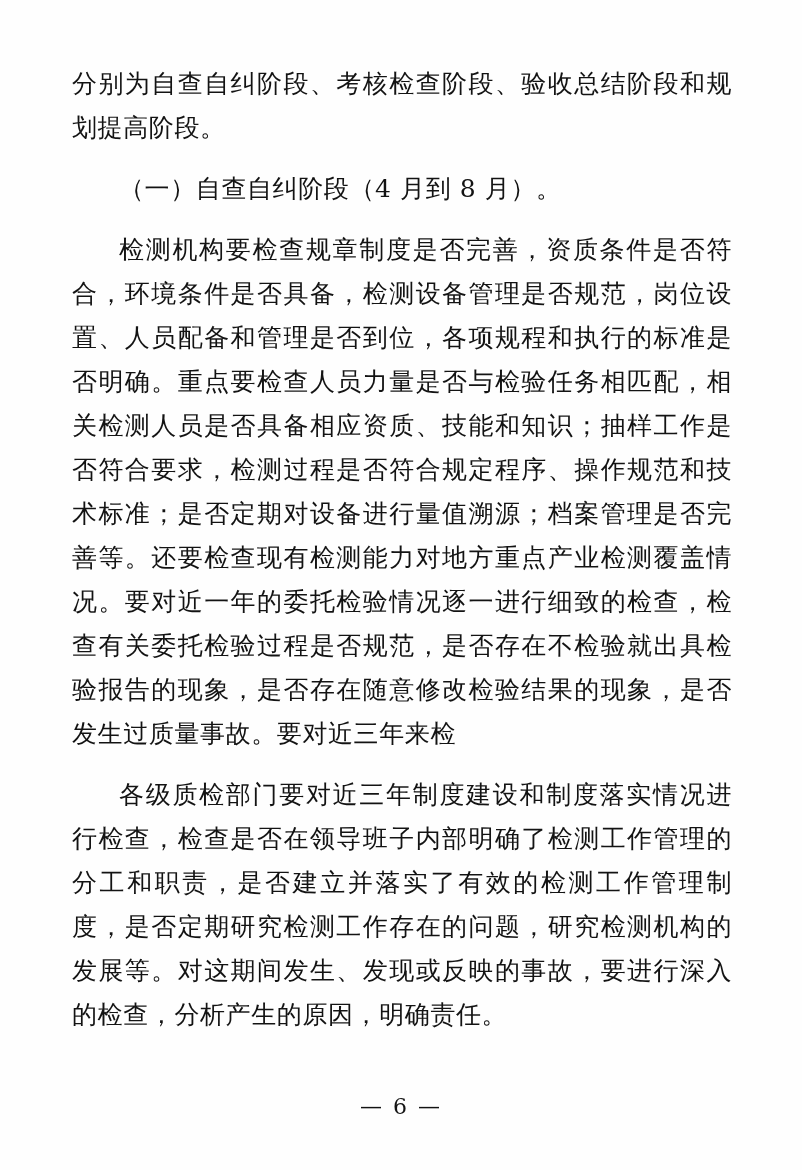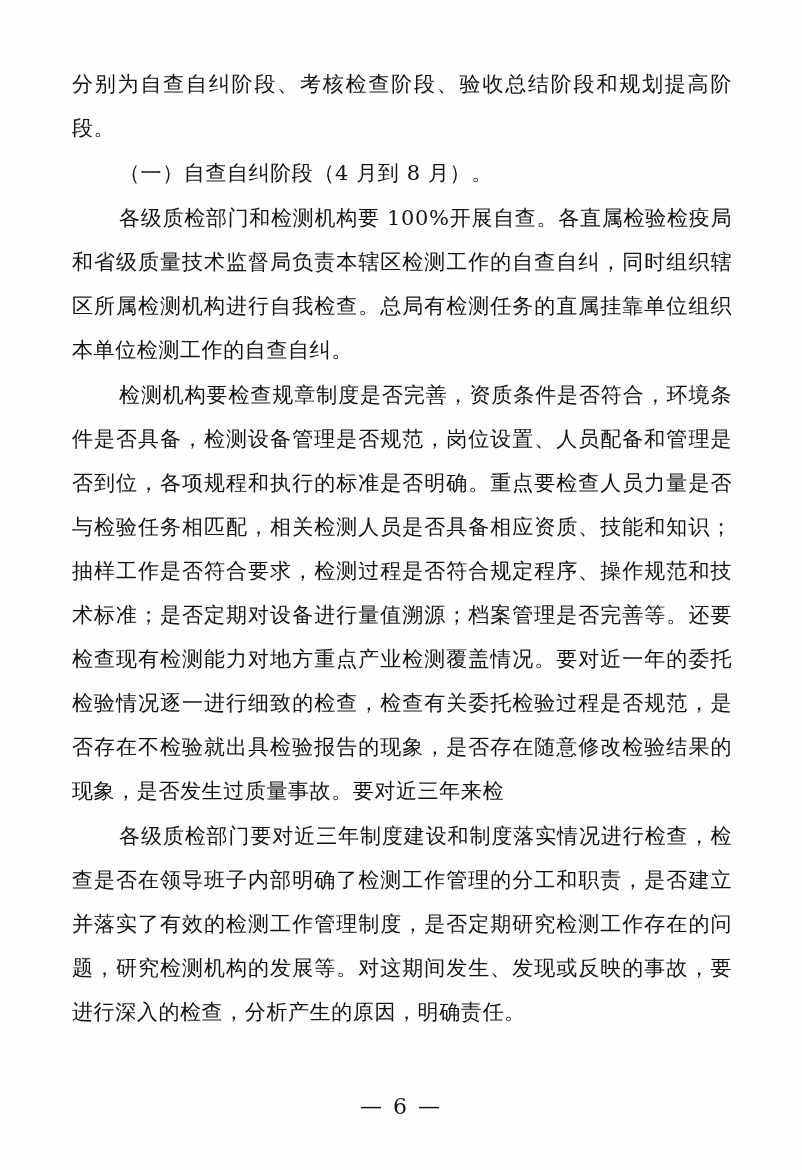--- a/index.html
+++ b/index.html
@@ -23,53 +23,52 @@
     height: 1170px;
     background: #fefefe;
   }
   .page-body {
     position: absolute;
     left: 72px;
     top: 62px;
     width: 660px;
   }
   .para {
-    font-size: 21px;
+    font-size: 25px;
     line-height: 44px;
     letter-spacing: 0.6px;
     text-align: justify;
     text-justify: inter-ideograph;
     margin: 0 0 0 0;
     text-indent: 0;
     color: #131313;
     font-weight: 500;
   }
   .para.indent {
     text-indent: 47px;
   }
   .para + .para {
-    margin-top: 1px;
+    margin-top: 17px;
   }
   .page-number {
     position: absolute;
     left: 0;
     top: 1094px;
     width: 802px;
     text-align: center;
     font-size: 22px;
     letter-spacing: 2px;
     color: #131313;
     font-family: "DejaVu Serif", "Liberation Serif", serif;
   }
 </style>
 </head>
 <body>
 
 <div class="page">
   <div class="page-body">
     <p class="para">分别为自查自纠阶段、考核检查阶段、验收总结阶段和规划提高阶段。</p>
     <p class="para indent">（一）自查自纠阶段（4 月到 8 月）。</p>
-    <p class="para indent">各级质检部门和检测机构要 100%开展自查。各直属检验检疫局和省级质量技术监督局负责本辖区检测工作的自查自纠，同时组织辖区所属检测机构进行自我检查。总局有检测任务的直属挂靠单位组织本单位检测工作的自查自纠。</p>
     <p class="para indent">检测机构要检查规章制度是否完善，资质条件是否符合，环境条件是否具备，检测设备管理是否规范，岗位设置、人员配备和管理是否到位，各项规程和执行的标准是否明确。重点要检查人员力量是否与检验任务相匹配，相关检测人员是否具备相应资质、技能和知识；抽样工作是否符合要求，检测过程是否符合规定程序、操作规范和技术标准；是否定期对设备进行量值溯源；档案管理是否完善等。还要检查现有检测能力对地方重点产业检测覆盖情况。要对近一年的委托检验情况逐一进行细致的检查，检查有关委托检验过程是否规范，是否存在不检验就出具检验报告的现象，是否存在随意修改检验结果的现象，是否发生过质量事故。要对近三年来检</p>
     <p class="para indent">各级质检部门要对近三年制度建设和制度落实情况进行检查，检查是否在领导班子内部明确了检测工作管理的分工和职责，是否建立并落实了有效的检测工作管理制度，是否定期研究检测工作存在的问题，研究检测机构的发展等。对这期间发生、发现或反映的事故，要进行深入的检查，分析产生的原因，明确责任。</p>
   </div>
   <div class="page-number">— 6 —</div>
 </div>
 
 </body></html>

